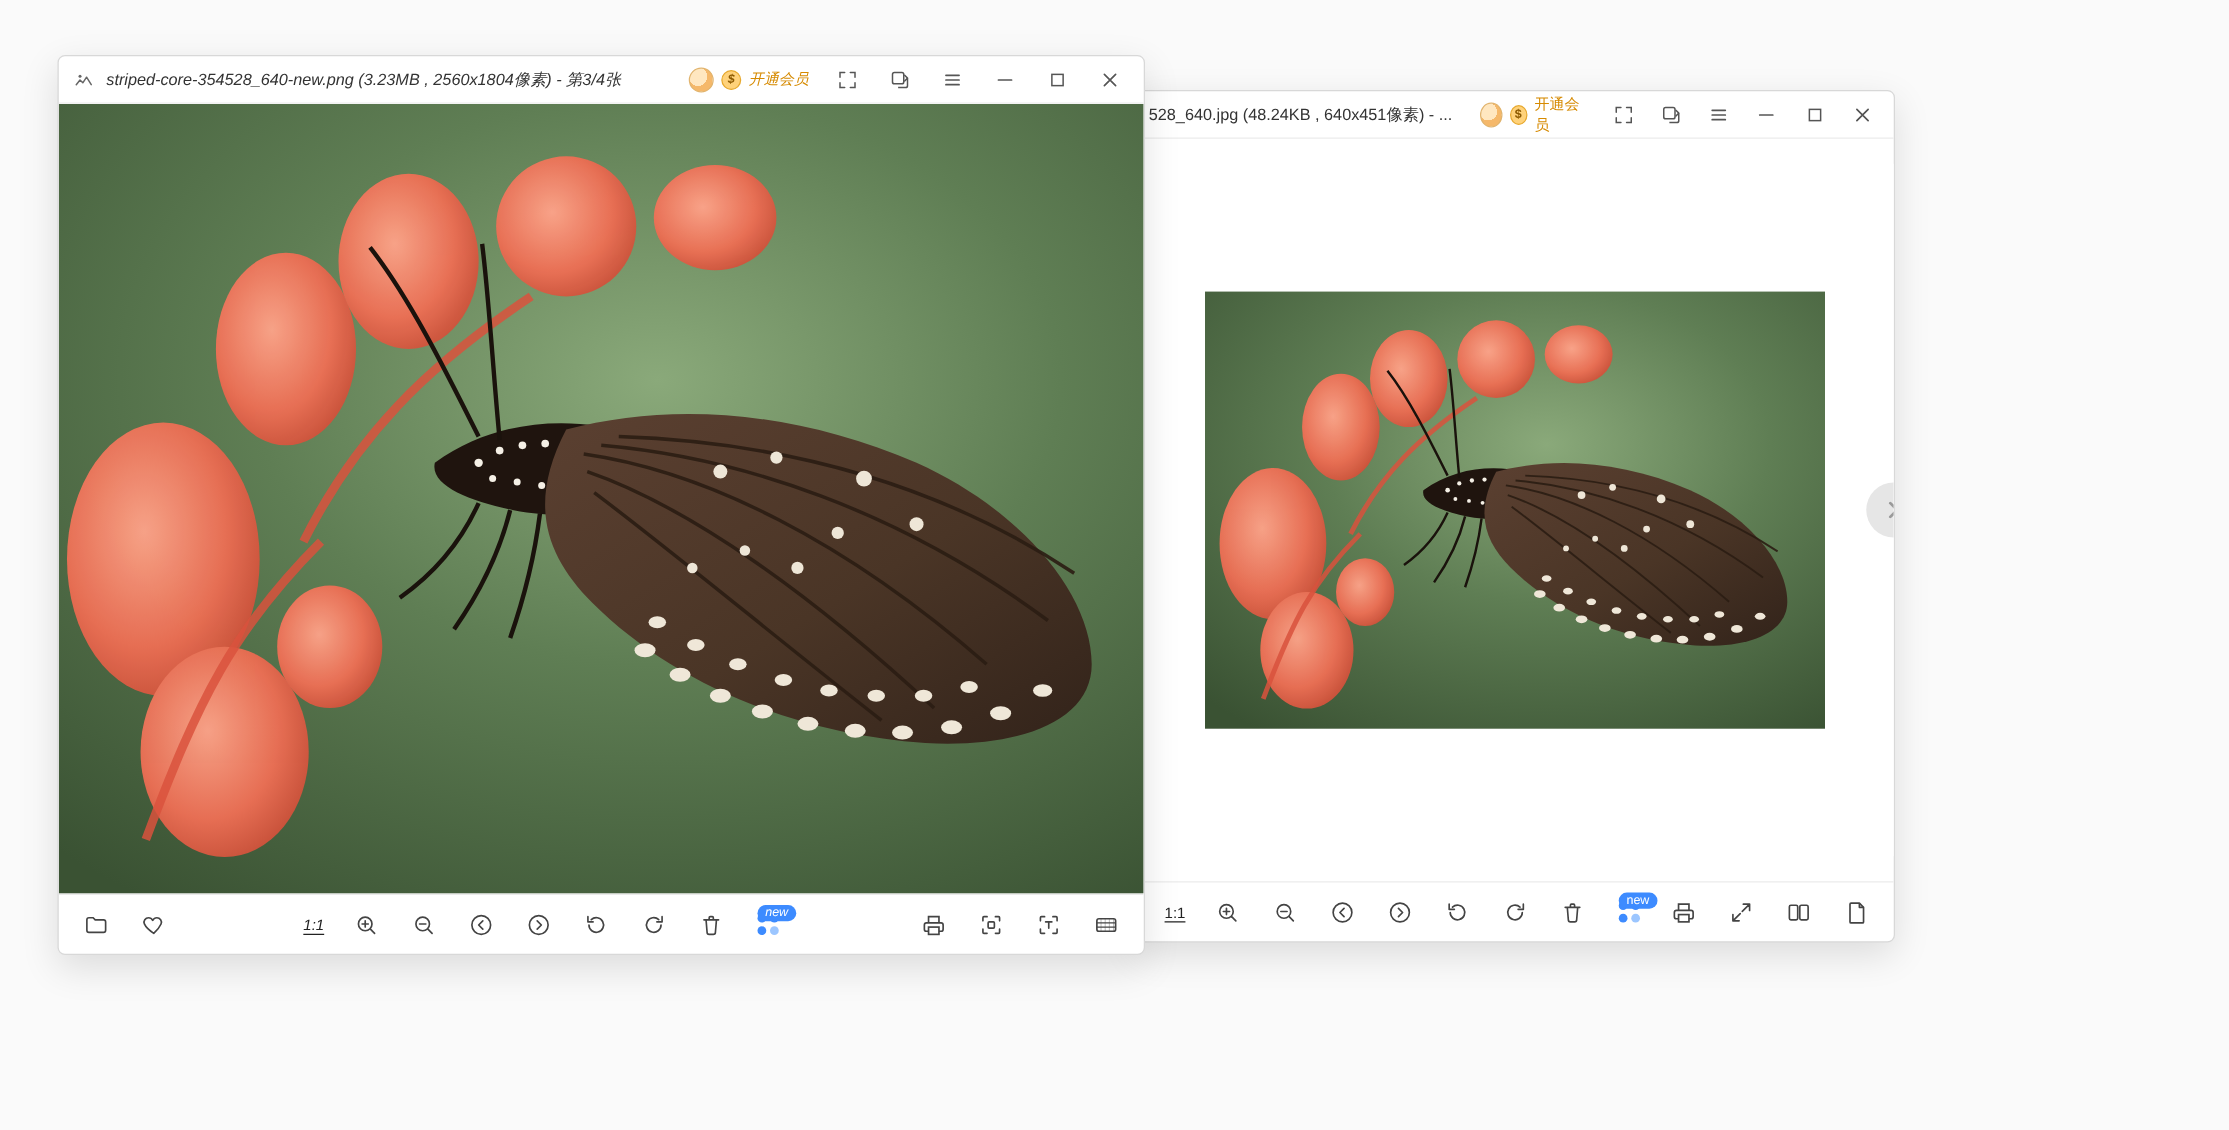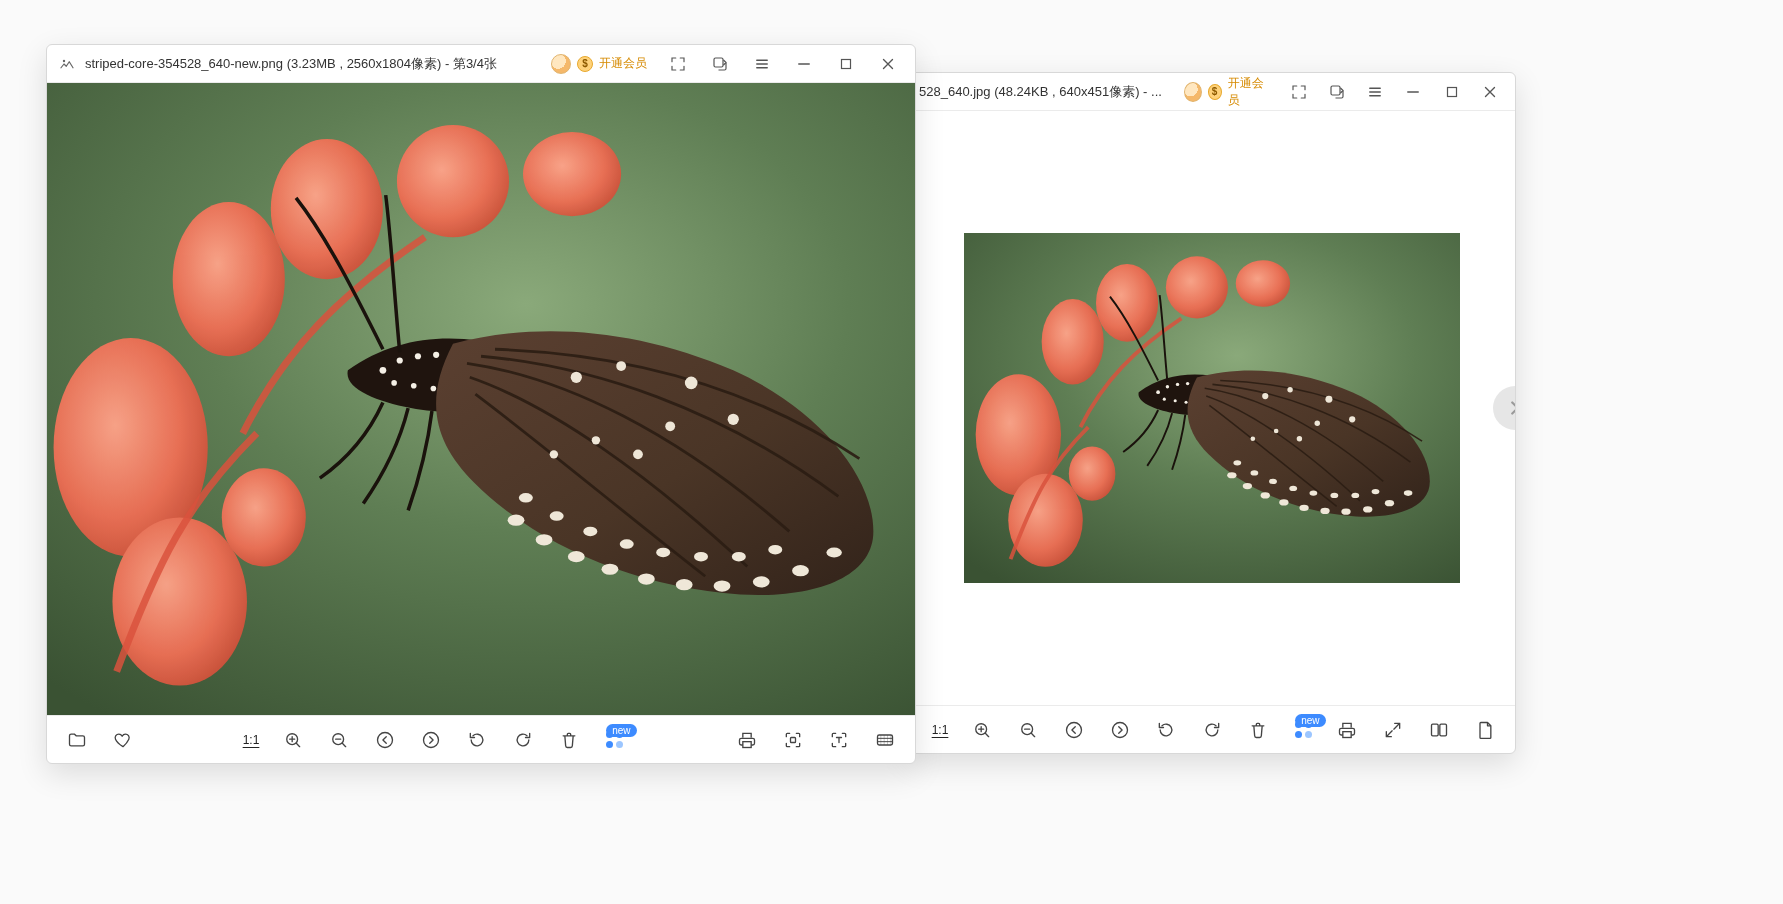--- a/index.html
+++ b/index.html
@@ -17,21 +17,21 @@
     position: absolute;
     background: #fff;
     border: 1px solid #d8d8d8;
     border-radius: 6px;
     box-shadow: 0 10px 30px rgba(0,0,0,0.12);
     display: flex;
     flex-direction: column;
     overflow: hidden;
   }
   .window.behind { z-index: 1; }
-  .window.front  { z-index: 2; }
+  .window.front  { z-index: 2; font-style: italic; }
   
   .titlebar {
     height: 38px;
     display: flex;
     align-items: center;
     gap: 8px;
     padding: 0 10px;
     border-bottom: 1px solid #ebebeb;
     user-select: none;
     flex: none;

